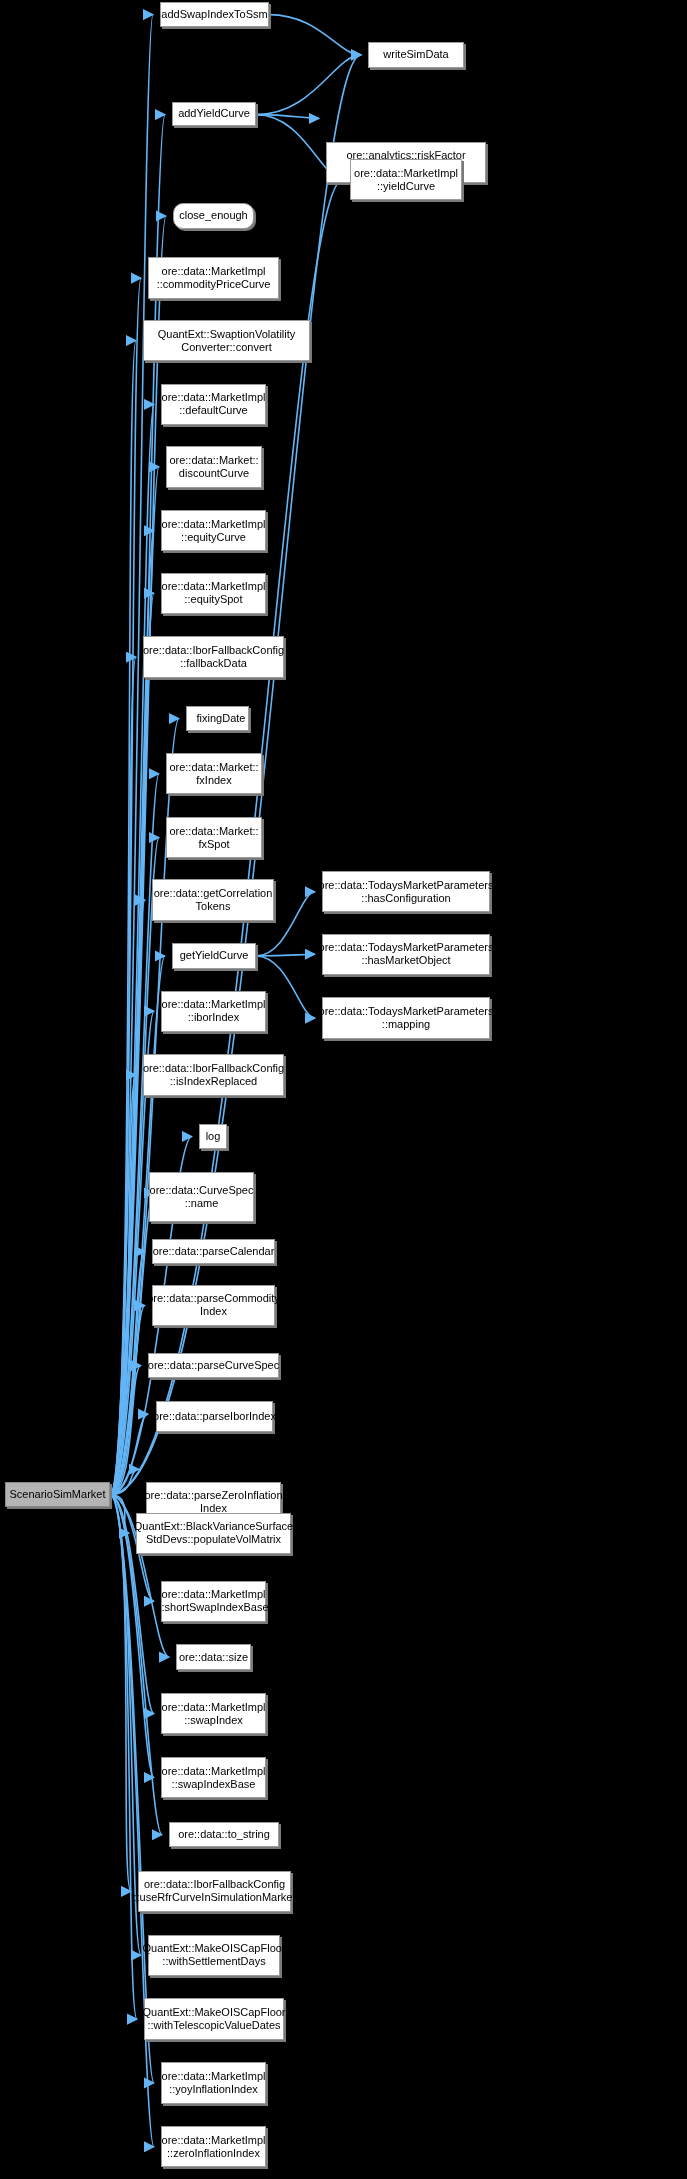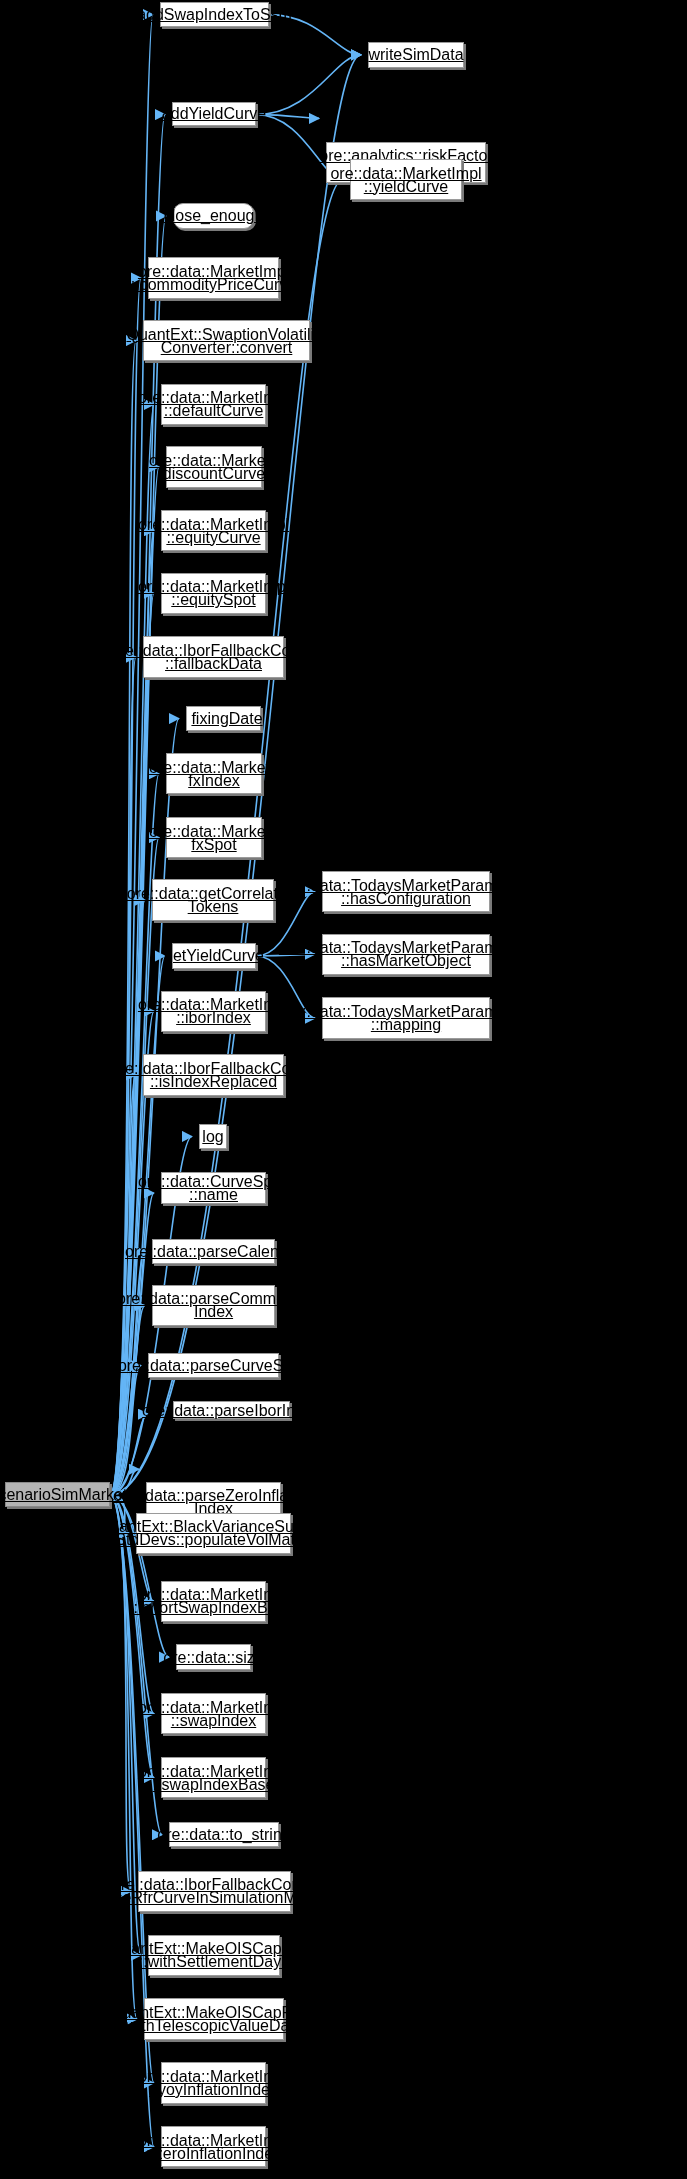--- a/index.html
+++ b/index.html
@@ -27,27 +27,26 @@
     position: absolute;
     box-sizing: border-box;
     display: flex;
     align-items: center;
     justify-content: center;
     text-align: center;
     background: #ffffff;
     color: #000000;
     border: 1px solid #9a9a9a;
     box-shadow: 2px 2px 0 0 #7a7a7a;
-    font-size: 16px;
+    font-size: 11px;
     line-height: 13px;
     letter-spacing: 0px;
     white-space: pre-line;
     padding: 0 3px;
     z-index: 5;
-    text-decoration: underline;
   }
   .node.root {
     background: #b4b4b4;
     color: #000000;
     border: 1px solid #8a8a8a;
   }
 </style>
 </head>
 <body>
 
@@ -122,40 +121,40 @@
       <div class="node" style="left: 161px; top: 383.798px; width: 105px; height: 41.25px;">ore::data::MarketImpl
 ::defaultCurve</div>
       <div class="node" style="left: 166px; top: 446.274px; width: 96px; height: 41.25px;">ore::data::Market::
 discountCurve</div>
       <div class="node" style="left: 161px; top: 510.138px; width: 105px; height: 41.25px;">ore::data::MarketImpl
 ::equityCurve</div>
       <div class="node" style="left: 161px; top: 572.614px; width: 105px; height: 41.25px;">ore::data::MarketImpl
 ::equitySpot</div>
       <div class="node" style="left: 143px; top: 636.479px; width: 141px; height: 41.25px;">ore::data::IborFallbackConfig
 ::fallbackData</div>
-      <div class="node" style="left: 186px; top: 705.896px; width: 75px; height: 25.3px; padding-left: 10px;">fixingDate</div>
+      <div class="node" style="left: 186px; top: 705.896px; width: 63px; height: 25.3px; padding-left: 10px;">fixingDate</div>
       <div class="node" style="left: 166px; top: 753.1px; width: 96px; height: 41.25px;">ore::data::Market::
 fxIndex</div>
       <div class="node" style="left: 166px; top: 816.965px; width: 96px; height: 41.25px;">ore::data::Market::
 fxSpot</div>
       <div class="node" style="left: 152px; top: 879.441px; width: 122px; height: 41.25px;">ore::data::getCorrelation
 Tokens</div>
       <div class="node" style="left: 172px; top: 943.305px; width: 84px; height: 25.3px;">getYieldCurve</div>
       <div class="node" style="left: 161px; top: 990.509px; width: 105px; height: 41.25px;">ore::data::MarketImpl
 ::iborIndex</div>
       <div class="node" style="left: 143px; top: 1054.37px; width: 141px; height: 41.25px;">ore::data::IborFallbackConfig
 ::isIndexReplaced</div>
       <div class="node" style="left: 199px; top: 1123.79px; width: 28px; height: 25.3px;">log</div>
-      <div class="node" style="left: 161px; top: 1172.38px; width: 105px; height: 32px;">ore::data::CurveSpec
+      <div class="node" style="left: 149px; top: 1172.38px; width: 105px; height: 50px;">ore::data::CurveSpec
 ::name</div>
       <div class="node" style="left: 152px; top: 1239.02px; width: 123px; height: 25.3px;">ore::data::parseCalendar</div>
       <div class="node" style="left: 152px; top: 1284.84px; width: 123px; height: 41.25px;">ore::data::parseCommodity
 Index</div>
       <div class="node" style="left: 148px; top: 1352.87px; width: 131px; height: 25.3px;">ore::data::parseCurveSpec</div>
-      <div class="node" style="left: 173px; top: 1401.46px; width: 117px; height: 18px;">ore::data::parseIborIndex</div>
+      <div class="node" style="left: 156px; top: 1401.46px; width: 117px; height: 31px;">ore::data::parseIborIndex</div>
       <div class="node" style="left: 146px; top: 1448.67px; width: 135px; height: 41.25px; margin-top: 33px;">ore::data::parseZeroInflation
 Index</div>
       <div class="node" style="left: 136px; top: 1512.53px; width: 155px; height: 41.25px;">QuantExt::BlackVarianceSurface
 StdDevs::populateVolMatrix</div>
       <div class="node" style="left: 161px; top: 1580.56px; width: 105px; height: 41.25px;">ore::data::MarketImpl
 ::shortSwapIndexBase</div>
       <div class="node" style="left: 176px; top: 1644.42px; width: 75px; height: 25.3px;">ore::data::size</div>
       <div class="node" style="left: 161px; top: 1693.02px; width: 105px; height: 41.25px;">ore::data::MarketImpl
 ::swapIndex</div>
       <div class="node" style="left: 161px; top: 1756.88px; width: 105px; height: 41.25px;">ore::data::MarketImpl

